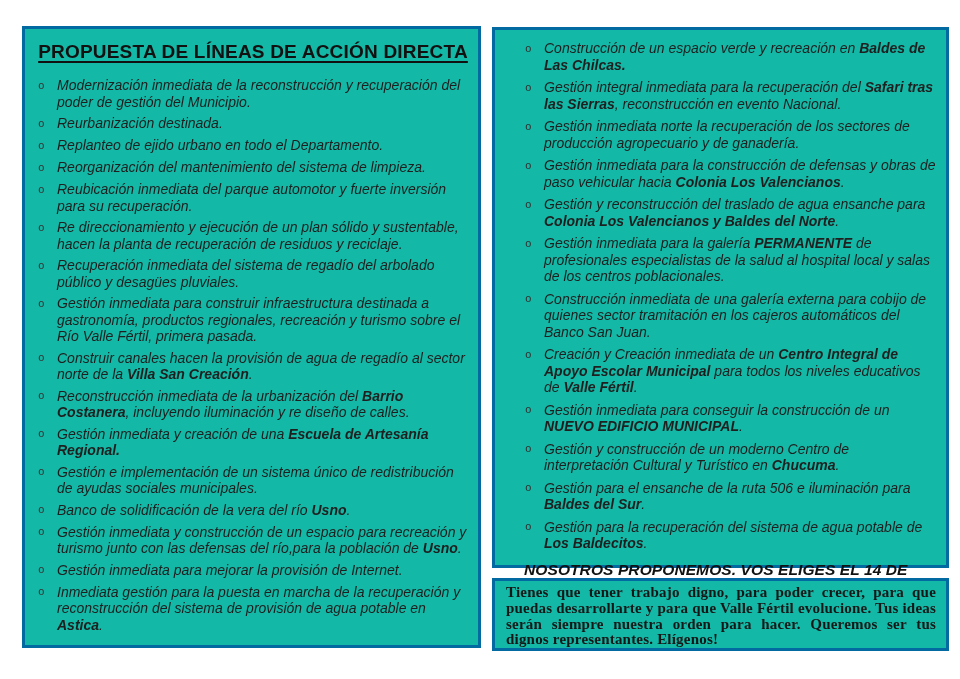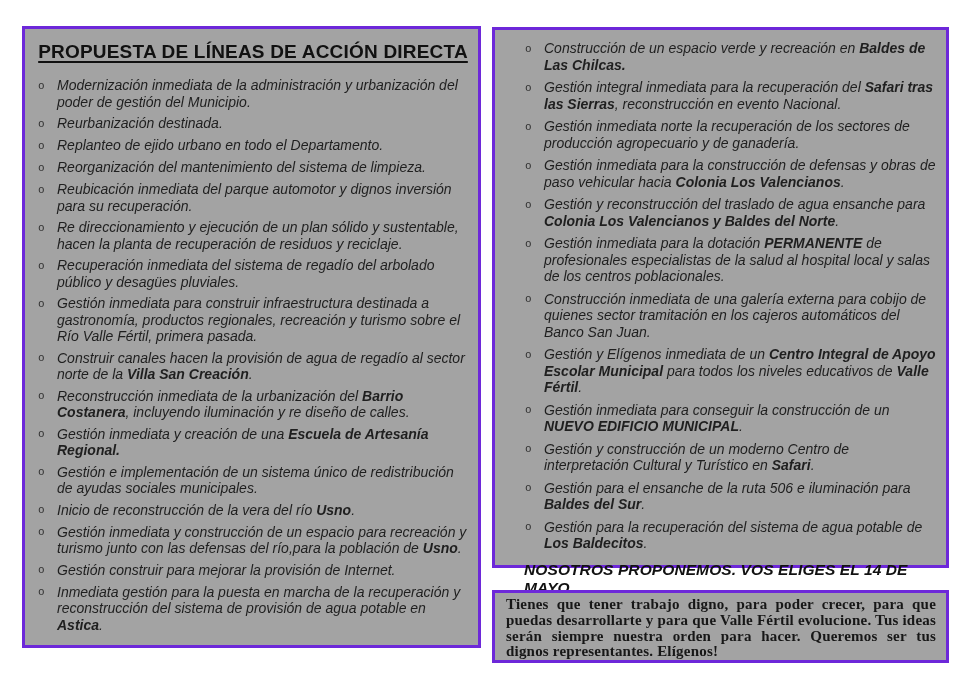--- a/index.html
+++ b/index.html
@@ -2,25 +2,25 @@
 <html><head>
 <meta charset="utf-8">
 <style>
   html,body{margin:0;padding:0;}
   body{
     width:960px;height:679px;background:#ffffff;position:relative;
     font-family:"Liberation Sans",sans-serif;color:#1f1f1f;overflow:hidden;
   }
   .panel{
     position:absolute;box-sizing:border-box;
-    border:3px solid #6d28d9;background:#a3a3a3;
+    border:3px solid #0369a1;background:#14b8a6;
   }
   .panel-left{left:22px;top:26px;width:459px;height:622px;padding:8px 10px 8px 13px;}
   .panel-right{left:492px;top:27px;width:457px;height:541px;padding:10px 10px 8px 30px;}
-  .panel-bottom{left:492px;top:590px;width:457px;height:73px;padding:4px 10px 4px 11px;}
+  .panel-bottom{left:492px;top:578px;width:457px;height:73px;padding:4px 10px 4px 11px;}
 
   .doc-title{
     text-align:center;font-weight:bold;font-size:19px;letter-spacing:0.2px;
     margin:4px 0 14px 0;color:#111;
   }
   .doc-title span{
     text-decoration:underline;text-decoration-thickness:2px;text-underline-offset:3px;
   }
 
   .plist{display:block;}
@@ -51,37 +51,37 @@
 </head>
 <body>
 
 <div class="panel panel-left">
   <div class="doc-title">
     <span>PROPUESTA DE LÍNEAS DE ACCIÓN DIRECTA</span>
   </div>
   <div class="plist">
       <div class="item">
         <span class="bullet">o</span>
-        <span class="itext"><span>Modernización inmediata de la administración y urbanización del poder de gestión  del Municipio.</span></span>
+        <span class="itext"><span>Modernización inmediata de la reconstrucción y recuperación del poder de gestión  del Municipio.</span></span>
       </div>
       <div class="item">
         <span class="bullet">o</span>
         <span class="itext"><span>Reurbanización destinada.</span></span>
       </div>
       <div class="item">
         <span class="bullet">o</span>
         <span class="itext"><span>Replanteo de ejido urbano en todo el Departamento.</span></span>
       </div>
       <div class="item">
         <span class="bullet">o</span>
         <span class="itext"><span>Reorganización del mantenimiento del sistema de limpieza.</span></span>
       </div>
       <div class="item">
         <span class="bullet">o</span>
-        <span class="itext"><span>Reubicación inmediata del parque automotor y dignos inversión para su recuperación.</span></span>
+        <span class="itext"><span>Reubicación inmediata del parque automotor y fuerte inversión para su recuperación.</span></span>
       </div>
       <div class="item">
         <span class="bullet">o</span>
         <span class="itext"><span>Re direccionamiento y ejecución de un plan sólido y sustentable, hacen la planta de recuperación de residuos y reciclaje.</span></span>
       </div>
       <div class="item">
         <span class="bullet">o</span>
         <span class="itext"><span>Recuperación inmediata del sistema de regadío del arbolado público y  desagües pluviales.</span></span>
       </div>
       <div class="item">
@@ -99,29 +99,29 @@
       <div class="item">
         <span class="bullet">o</span>
         <span class="itext"><span>Gestión inmediata y  creación de una </span><span class="bold">Escuela de Artesanía Regional.</span></span>
       </div>
       <div class="item">
         <span class="bullet">o</span>
         <span class="itext"><span>Gestión e  implementación de un sistema único de redistribución de ayudas sociales municipales.</span></span>
       </div>
       <div class="item">
         <span class="bullet">o</span>
-        <span class="itext"><span>Inicio de reconstrucción de la vera del río </span><span class="bold">Usno</span><span>.</span></span>
+        <span class="itext"><span>Banco de solidificación de la vera del río </span><span class="bold">Usno</span><span>.</span></span>
       </div>
       <div class="item">
         <span class="bullet">o</span>
         <span class="itext"><span>Gestión inmediata y construcción de un  espacio para recreación y turismo junto con las defensas  del río,para la población de </span><span class="bold">Usno</span><span>.</span></span>
       </div>
       <div class="item">
         <span class="bullet">o</span>
-        <span class="itext"><span>Gestión construir para mejorar la provisión de Internet.</span></span>
+        <span class="itext"><span>Gestión inmediata para mejorar la provisión de Internet.</span></span>
       </div>
       <div class="item">
         <span class="bullet">o</span>
         <span class="itext"><span>Inmediata gestión para la puesta en marcha de la recuperación y reconstrucción del sistema de provisión de agua potable en </span><span class="bold">Astica</span><span>.</span></span>
       </div>
     </div>
 </div>
 
 <div class="panel panel-right">
   <div class="plist">
@@ -140,37 +140,37 @@
       <div class="item">
         <span class="bullet">o</span>
         <span class="itext"><span>Gestión inmediata para la construcción de defensas  y obras de paso vehicular hacia  </span><span class="bold">Colonia Los Valencianos</span><span>.</span></span>
       </div>
       <div class="item">
         <span class="bullet">o</span>
         <span class="itext"><span>Gestión y reconstrucción del traslado de agua ensanche para </span><span class="bold">Colonia Los Valencianos y Baldes del Norte</span><span>.</span></span>
       </div>
       <div class="item">
         <span class="bullet">o</span>
-        <span class="itext"><span>Gestión inmediata para la dotación </span><span class="bold">PERMANENTE</span><span> de profesionales especialistas de  la salud al hospital local y salas  de los centros poblacionales.</span></span>
+        <span class="itext"><span>Gestión inmediata para la galería </span><span class="bold">PERMANENTE</span><span> de profesionales especialistas de  la salud al hospital local y salas  de los centros poblacionales.</span></span>
       </div>
       <div class="item">
         <span class="bullet">o</span>
         <span class="itext"><span>Construcción inmediata de una galería externa para cobijo de quienes sector  tramitación en los cajeros automáticos del Banco San Juan.</span></span>
       </div>
       <div class="item">
         <span class="bullet">o</span>
-        <span class="itext"><span>Gestión y Elígenos inmediata de un </span><span class="bold">Centro Integral de Apoyo Escolar Municipal</span><span> para todos  los niveles educativos de </span><span class="bold">Valle Fértil</span><span>.</span></span>
+        <span class="itext"><span>Creación y Creación inmediata de un </span><span class="bold">Centro Integral de Apoyo Escolar Municipal</span><span> para todos  los niveles educativos de </span><span class="bold">Valle Fértil</span><span>.</span></span>
       </div>
       <div class="item">
         <span class="bullet">o</span>
         <span class="itext"><span>Gestión inmediata para conseguir la construcción de un </span><span class="bold">NUEVO EDIFICIO MUNICIPAL</span><span>.</span></span>
       </div>
       <div class="item">
         <span class="bullet">o</span>
-        <span class="itext"><span>Gestión y construcción de un moderno Centro de  interpretación Cultural y Turístico en </span><span class="bold">Safari</span><span>.</span></span>
+        <span class="itext"><span>Gestión y construcción de un moderno Centro de  interpretación Cultural y Turístico en </span><span class="bold">Chucuma</span><span>.</span></span>
       </div>
       <div class="item">
         <span class="bullet">o</span>
         <span class="itext"><span>Gestión para el ensanche de la ruta 506 e iluminación para </span><span class="bold">Baldes del Sur</span><span>.</span></span>
       </div>
       <div class="item">
         <span class="bullet">o</span>
         <span class="itext"><span>Gestión para la recuperación del sistema de agua potable de </span><span class="bold">Los Baldecitos</span><span>.</span></span>
       </div>
     </div>

